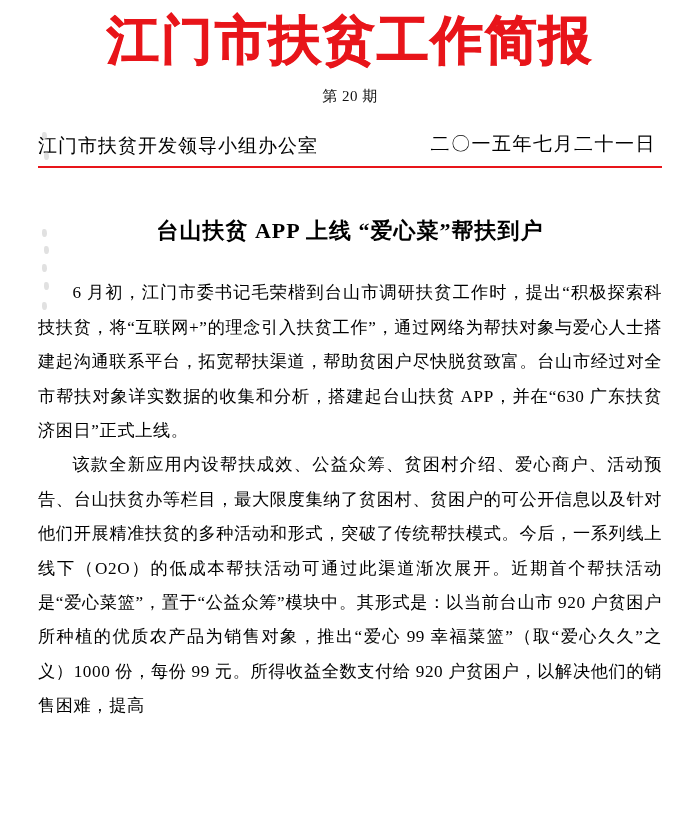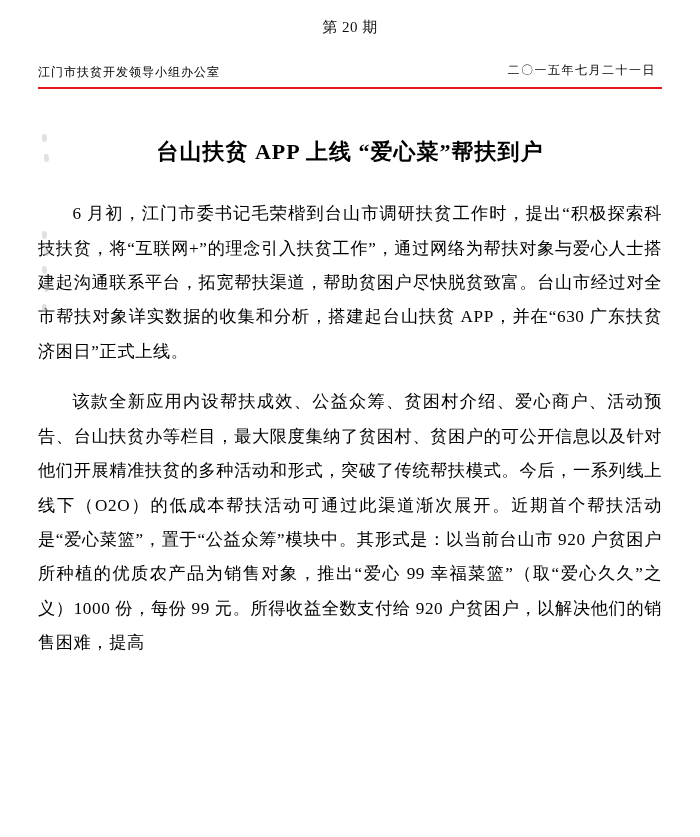--- a/index.html
+++ b/index.html
@@ -43,21 +43,21 @@
   }
   .issue-line {
     letter-spacing: 0.5px;
     margin-top: 10px;
   }
   .org-row {
     margin-top: 22px;
     display: flex;
     justify-content: space-between;
     align-items: flex-end;
-    font-size: 12px;
+    font-size: 19px;
     line-height: 1.5;
     letter-spacing: 1px;
   }
   .org-left div {
     white-space: nowrap;
   }
   .org-right {
     padding-right: 6px;
     padding-bottom: 2px;
     white-space: nowrap;
@@ -81,21 +81,21 @@
     font-size: 17.2px;
     line-height: 2.0;
     letter-spacing: 0.6px;
     text-align: justify;
   }
   .body-text p {
     margin: 0 0 0 0;
     text-indent: 2em;
   }
   .body-text p + p {
-    margin-top: 16px;
+    margin-top: 0;
   }
   
   .speck {
     position: absolute;
     width: 5px;
     height: 8px;
     background: #c9c9c9;
     opacity: 0.55;
     border-radius: 40% 60% 50% 50%;
   }
@@ -106,20 +106,21 @@
 <div class="page">
 
   <div class="speck" style="left:42px; top:118px;"></div>
   <div class="speck" style="left:44px; top:138px;"></div>
   <div class="speck" style="left:42px; top:215px;"></div>
   <div class="speck" style="left:44px; top:232px;"></div>
   <div class="speck" style="left:42px; top:250px;"></div>
   <div class="speck" style="left:44px; top:268px;"></div>
   <div class="speck" style="left:42px; top:288px;"></div>
 
+  <div class="masthead">江门市扶贫工作简报</div>
 
   <div class="issue-block">
     <div class="issue-line">第 20 期</div>
   </div>
 
   <div class="org-row">
     <div class="org-left">
       <div>江门市扶贫开发领导小组办公室</div>
     </div>
     <div class="org-right">二〇一五年七月二十一日</div>

